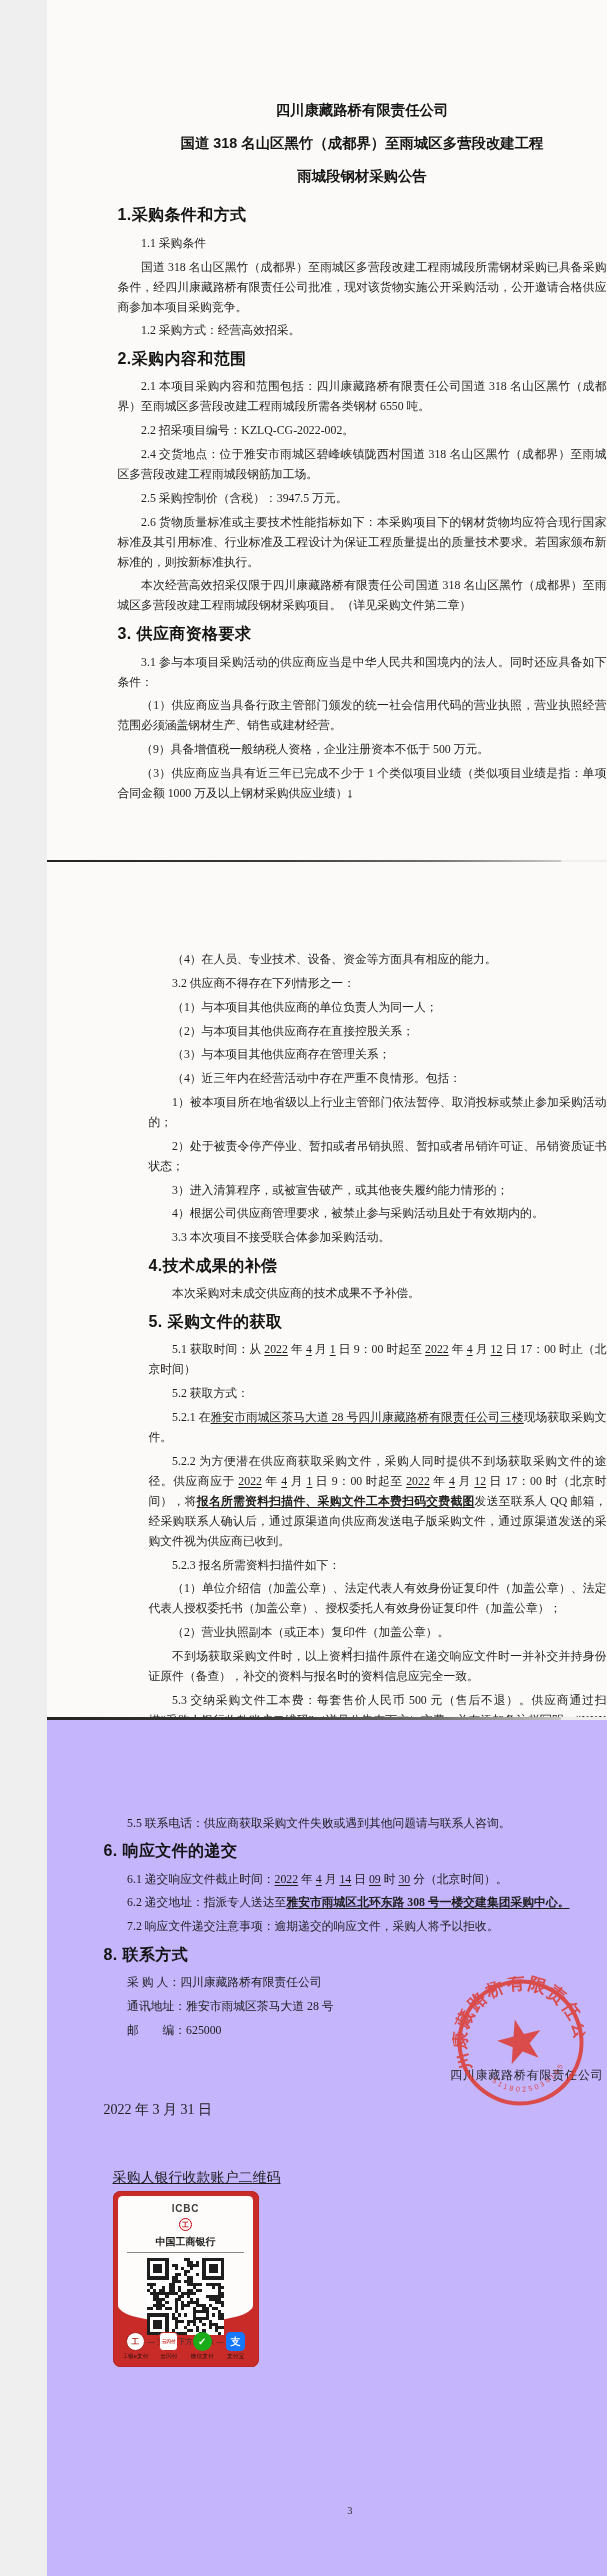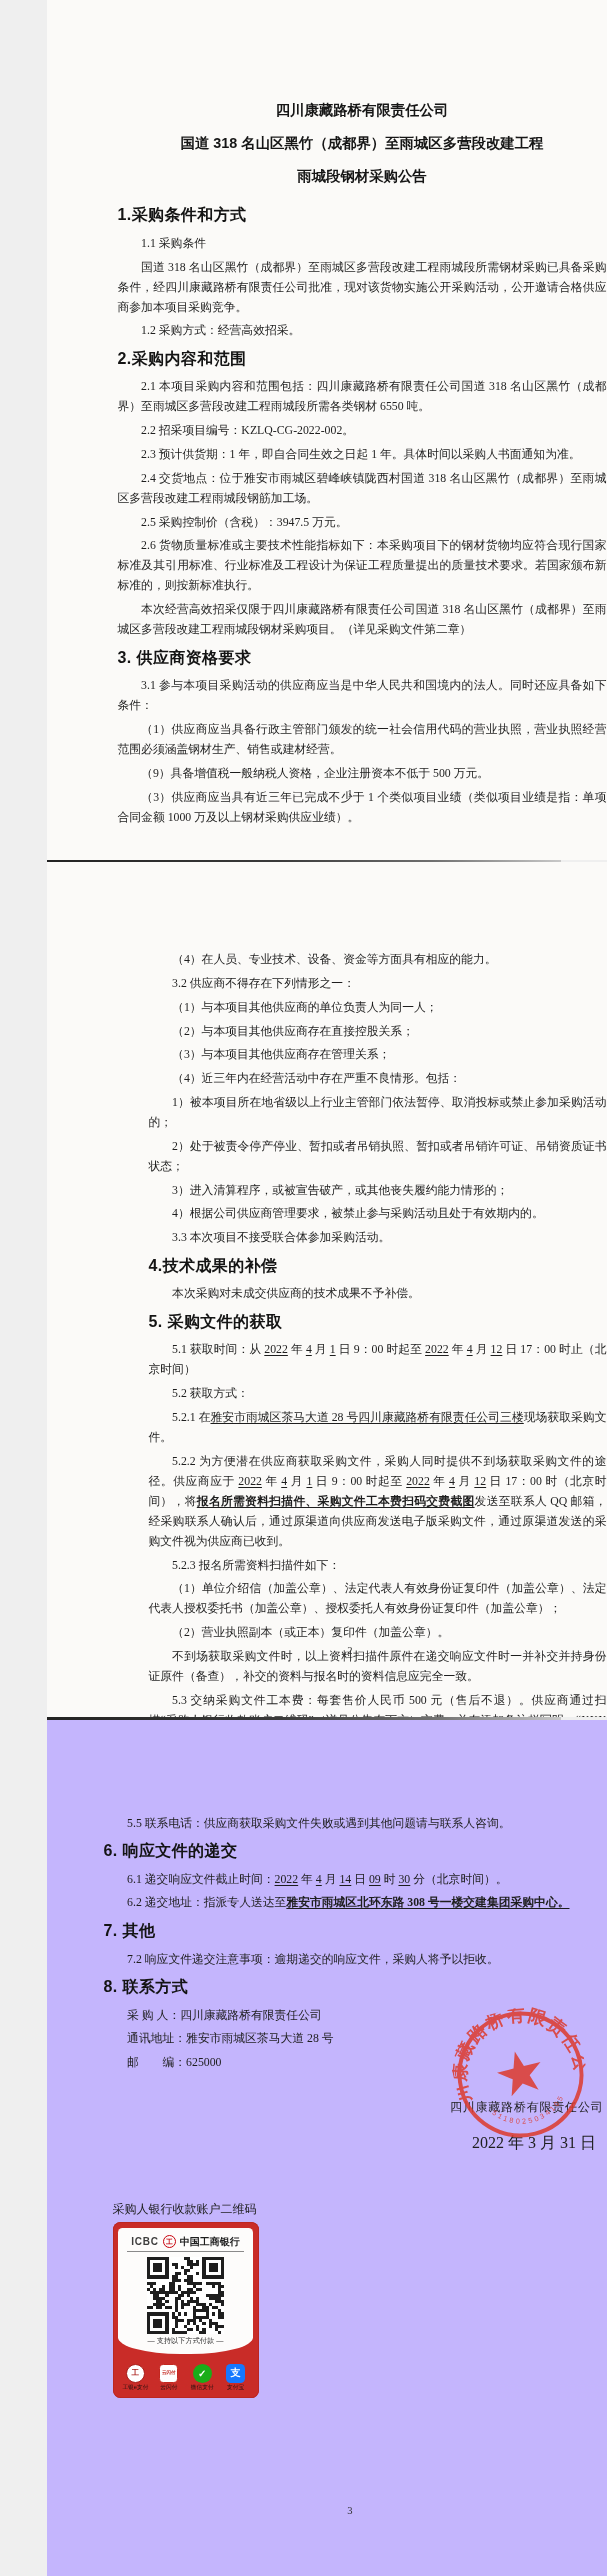--- a/index.html
+++ b/index.html
@@ -13,27 +13,27 @@
   .title{text-align:center;font-family:"Liberation Sans","DejaVu Sans",sans-serif;font-weight:700;font-size:14.4px;line-height:33px;color:#161616;}
   .h1{font-family:"Liberation Sans","DejaVu Sans",sans-serif;font-weight:700;font-size:16px;color:#141414;margin:8.3px 0 6.8px;letter-spacing:0.4px;}
   .para{font-size:11.8px;line-height:20px;margin:0 0 3.8px;text-indent:2em;text-align:justify;word-break:break-all;}
   .para .u{text-decoration:underline;text-underline-offset:2.3px;text-decoration-thickness:0.8px;}
   .para .b{font-weight:700;}
   .para .m{font-family:"Liberation Mono","DejaVu Sans Mono",monospace;font-size:10.6px;letter-spacing:0.4px;}
   .page-num{position:absolute;bottom:61px;left:0;right:0;text-align:center;font-size:10.6px;color:#333;}
   
   .sig{position:relative;margin-top:27px;height:91px;}
   .sig-company{text-align:right;padding-right:3px;font-size:12px;letter-spacing:0.8px;}
-  .sig-date{text-align:right;padding-right:10.6px;font-size:16px;margin-top:16.7px;}
+  .sig-date{text-align:left;padding-right:10.6px;font-size:14px;margin-top:16.7px;}
   .seal{position:absolute;right:21px;top:-90px;width:131px;height:131px;opacity:.85;transform:rotate(-14deg);pointer-events:none;}
   
-  .qr-label{margin:10.6px 0 4.6px 9px;font-size:12px;}
+  .qr-label{margin:10.6px 0 4.6px 9px;font-size:14px;text-decoration:underline;}
   .icbc-card{margin-left:9px;width:146px;height:176px;background:#c92c28;border-radius:7.6px;padding:5.3px;box-sizing:border-box;box-shadow:0 0 0 0.8px #b82521 inset;}
   .card-top{background:#fdfcfb;border-radius:4.6px 4.6px 46% 46% / 4.6px 4.6px 16.7px 16.7px;height:126px;padding-top:6.8px;box-sizing:border-box;}
-  .card-head{display:flex;align-items:center;justify-content:center;gap:3.8px;width:86%;margin:0 auto;padding-bottom:2.3px;border-bottom:0.8px solid #8a8a8a;}
+  .card-head{display:flex;align-items:center;justify-content:center;gap:3.8px;width:86%;margin:0 auto;padding-bottom:2.3px;border-bottom:0.8px solid #8a8a8a;flex-direction:column;}
   .card-head .latin{font-family:"Liberation Sans",sans-serif;font-weight:700;color:#3e3e3e;font-size:10px;letter-spacing:0.8px;}
   .emblem{width:11.4px;height:11.4px;border:1.1px solid #c7000b;border-radius:50%;color:#c7000b;font-size:6.8px;line-height:11.4px;text-align:center;font-weight:700;flex:0 0 auto;}
   .bank-name{font-family:Liberation Serif, serif;font-weight:700;color:#1d1d1d;font-size:10px;}
   .qr{width:77px;height:77px;margin:5.3px auto 0;}
   .qr svg{width:100%;height:100%;}
   .pay-hint{text-align:center;font-size:7.2px;color:#2c2c2c;margin-top:2.3px;font-family:"Liberation Sans",sans-serif;}
   .card-bottom{display:flex;justify-content:space-between;margin-top:10px;padding:0 4.6px;}
   .method{text-align:center;width:26px;}
   .mi{width:19px;height:19px;margin:0 auto;display:flex;align-items:center;justify-content:center;box-sizing:border-box;font-family:"Liberation Sans",sans-serif;}
   .mi-gyb{background:#fff;border:1.5px solid #a81d19;color:#a81d19;border-radius:50%;font-size:7.6px;font-weight:700;}
@@ -54,21 +54,20 @@
       <div class="title">雨城段钢材采购公告</div>
     </header>
     <div class="page-body">
         <div class="h1">1.采购条件和方式</div>
         <p class="para"><span>1.1 采购条件</span></p>
         <p class="para"><span>国道 318 名山区黑竹（成都界）至雨城区多营段改建工程雨城段所需钢材采购已具备采购条件，经四川康藏路桥有限责任公司批准，现对该货物实施公开采购活动，公开邀请合格供应商参加本项目采购竞争。</span></p>
         <p class="para"><span>1.2 采购方式：经营高效招采。</span></p>
         <div class="h1">2.采购内容和范围</div>
         <p class="para"><span>2.1 本项目采购内容和范围包括：四川康藏路桥有限责任公司国道 318 名山区黑竹（成都界）至雨城区多营段改建工程雨城段所需各类钢材 6550 吨。</span></p>
         <p class="para"><span>2.2 招采项目编号：KZLQ-CG-2022-002。</span></p>
-        <p class="para"><span>2.3 预计供货期：1 年，即自合同生效之日起 1 年。具体时间以采购人书面通知为准。</span></p>
         <p class="para"><span>2.4 交货地点：位于雅安市雨城区碧峰峡镇陇西村国道 318 名山区黑竹（成都界）至雨城区多营段改建工程雨城段钢筋加工场。</span></p>
         <p class="para"><span>2.5 采购控制价（含税）：3947.5 万元。</span></p>
         <p class="para"><span>2.6 货物质量标准或主要技术性能指标如下：本采购项目下的钢材货物均应符合现行国家标准及其引用标准、行业标准及工程设计为保证工程质量提出的质量技术要求。若国家颁布新标准的，则按新标准执行。</span></p>
         <p class="para"><span>本次经营高效招采仅限于四川康藏路桥有限责任公司国道 318 名山区黑竹（成都界）至雨城区多营段改建工程雨城段钢材采购项目。（详见采购文件第二章）</span></p>
         <div class="h1">3. 供应商资格要求</div>
         <p class="para"><span>3.1 参与本项目采购活动的供应商应当是中华人民共和国境内的法人。同时还应具备如下条件：</span></p>
         <p class="para"><span>（1）供应商应当具备行政主管部门颁发的统一社会信用代码的营业执照，营业执照经营范围必须涵盖钢材生产、销售或建材经营。</span></p>
         <p class="para"><span>（9）具备增值税一般纳税人资格，企业注册资本不低于 500 万元。</span></p>
         <p class="para"><span>（3）供应商应当具有近三年已完成不少于 1 个类似项目业绩（类似项目业绩是指：单项合同金额 1000 万及以上钢材采购供应业绩）。</span></p>
       </div>
@@ -108,21 +107,20 @@
   </section>
 
   <div class="page-sep"></div>
 
   <section class="page page3">
     <div class="page-body">
         <p class="para"><span>5.5 联系电话：供应商获取采购文件失败或遇到其他问题请与联系人咨询。</span></p>
         <div class="h1">6. 响应文件的递交</div>
         <p class="para"><span>6.1 递交响应文件截止时间：</span><span class="u">2022</span><span> 年 </span><span class="u">4</span><span> 月 </span><span class="u">14</span><span> 日 </span><span class="u">09</span><span> 时 </span><span class="u">30</span><span> 分（北京时间）。</span></p>
         <p class="para"><span>6.2 递交地址：指派专人送达至</span><span class="u b">雅安市雨城区北环东路 308 号一楼交建集团采购中心。</span></p>
-        <div class="h1">7. 其他</div>
         <p class="para"><span>7.2 响应文件递交注意事项：逾期递交的响应文件，采购人将予以拒收。</span></p>
         <div class="h1">8. 联系方式</div>
         <p class="para"><span>采 购 人：四川康藏路桥有限责任公司</span></p>
         <p class="para"><span>通讯地址：雅安市雨城区茶马大道 28 号</span></p>
         <p class="para"><span>邮　　编：625000</span></p>
       </div>
 
     <div class="sig">
       <div class="sig-company">四川康藏路桥有限责任公司</div>
       <div class="sig-date">2022 年 3 月 31 日</div>

